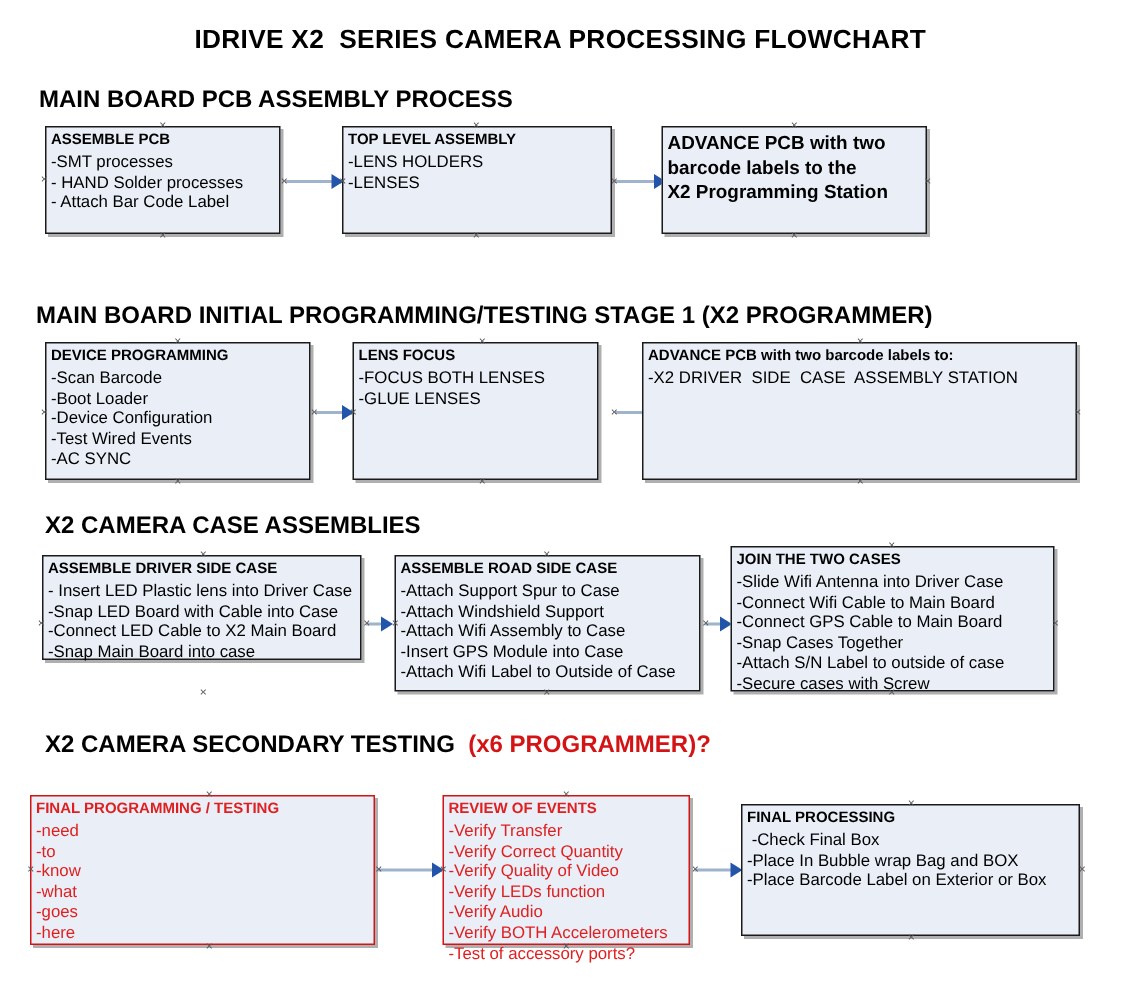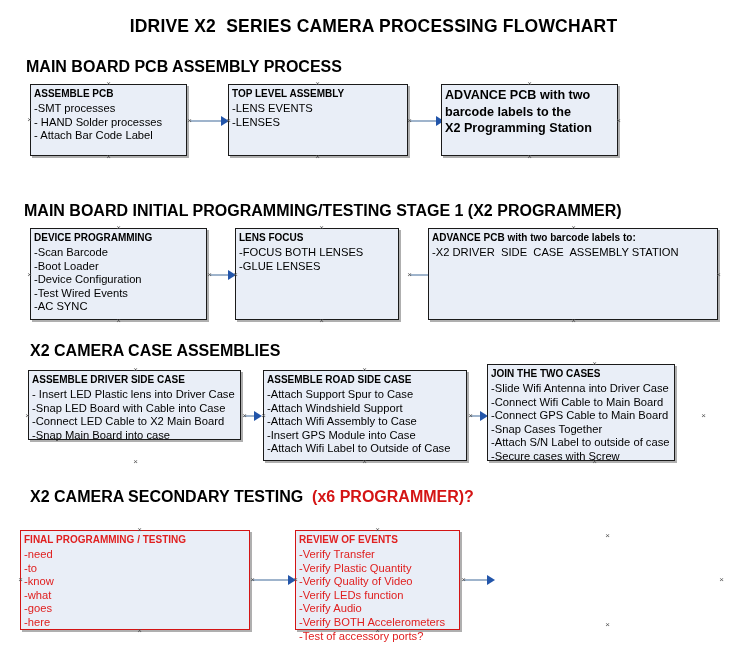--- a/index.html
+++ b/index.html
@@ -88,21 +88,21 @@
   <div class="hx" style="left:105px;top:80px;"></div>
   <div class="hx" style="left:105px;top:153px;"></div>
   <div class="hx" style="left:26px;top:116px;"></div>
 
   <div class="conn" style="left:190px;top:120px;width:33px;"></div>
   <div class="arrow" style="left:221px;top:116px;"></div>
   <div class="hx" style="left:186px;top:117px;"></div>
 
   <div class="box" style="left:228px;top:84px;width:180px;height:72px;">
     <div class="btitle">TOP LEVEL ASSEMBLY</div>
-    <div class="bline">-LENS EVENTS</div>
+    <div class="bline">-LENS HOLDERS</div>
     <div class="bline">-LENSES</div>
   </div>
   <div class="hx" style="left:314px;top:80px;"></div>
   <div class="hx" style="left:314px;top:153px;"></div>
   <div class="hx" style="left:225px;top:117px;"></div>
 
   <div class="conn" style="left:410px;top:120px;width:28px;"></div>
   <div class="arrow" style="left:436px;top:116px;"></div>
   <div class="hx" style="left:406px;top:117px;"></div>
 
@@ -180,21 +180,21 @@
     <div class="bline">-Attach Wifi Label to Outside of Case</div>
   </div>
   <div class="hx" style="left:361px;top:366px;"></div>
   <div class="hx" style="left:361px;top:458px;"></div>
   <div class="hx" style="left:260px;top:412px;"></div>
 
   <div class="conn" style="left:470px;top:415px;width:14px;"></div>
   <div class="arrow" style="left:480px;top:411px;"></div>
   <div class="hx" style="left:467px;top:412px;"></div>
 
-  <div class="box" style="left:487px;top:364px;width:188px;height:97px;">
+  <div class="box" style="left:487px;top:364px;width:216px;height:97px;">
     <div class="btitle">JOIN THE TWO CASES</div>
     <div class="bline">-Slide Wifi Antenna into Driver Case</div>
     <div class="bline">-Connect Wifi Cable to Main Board</div>
     <div class="bline">-Connect GPS Cable to Main Board</div>
     <div class="bline">-Snap Cases Together</div>
     <div class="bline">-Attach S/N Label to outside of case</div>
     <div class="bline">-Secure cases with Screw</div>
   </div>
   <div class="hx" style="left:591px;top:360px;"></div>
   <div class="hx" style="left:591px;top:458px;"></div>
@@ -215,32 +215,38 @@
   <div class="hx" style="left:136px;top:627px;"></div>
   <div class="hx" style="left:17px;top:576px;"></div>
 
   <div class="conn" style="left:252px;top:579px;width:40px;"></div>
   <div class="arrow" style="left:288px;top:575px;"></div>
   <div class="hx" style="left:249px;top:576px;"></div>
 
   <div class="box red" style="left:295px;top:530px;width:165px;height:100px;">
     <div class="btitle">REVIEW OF EVENTS</div>
     <div class="bline">-Verify Transfer</div>
-    <div class="bline">-Verify Plastic Quantity</div>
+    <div class="bline">-Verify Correct Quantity</div>
     <div class="bline">-Verify Quality of Video</div>
     <div class="bline">-Verify LEDs function</div>
     <div class="bline">-Verify Audio</div>
     <div class="bline">-Verify BOTH Accelerometers</div>
     <div class="bline">-Test of accessory ports?</div>
   </div>
   <div class="hx" style="left:374px;top:526px;"></div>
   <div class="hx" style="left:374px;top:627px;"></div>
   <div class="hx" style="left:292px;top:576px;"></div>
 
   <div class="conn" style="left:463px;top:579px;width:28px;"></div>
   <div class="arrow" style="left:487px;top:575px;"></div>
   <div class="hx" style="left:460px;top:576px;"></div>
 
+  <div class="box" style="left:494px;top:536px;width:226px;height:88px;">
+    <div class="btitle">FINAL PROCESSING</div>
+    <div class="bline"> -Check Final Box</div>
+    <div class="bline">-Place In Bubble wrap Bag and BOX</div>
+    <div class="bline">-Place Barcode Label on Exterior or Box</div>
+  </div>
   <div class="hx" style="left:604px;top:532px;"></div>
   <div class="hx" style="left:604px;top:621px;"></div>
   <div class="hx" style="left:718px;top:576px;"></div>
 
 </div>
 
 </body></html>

